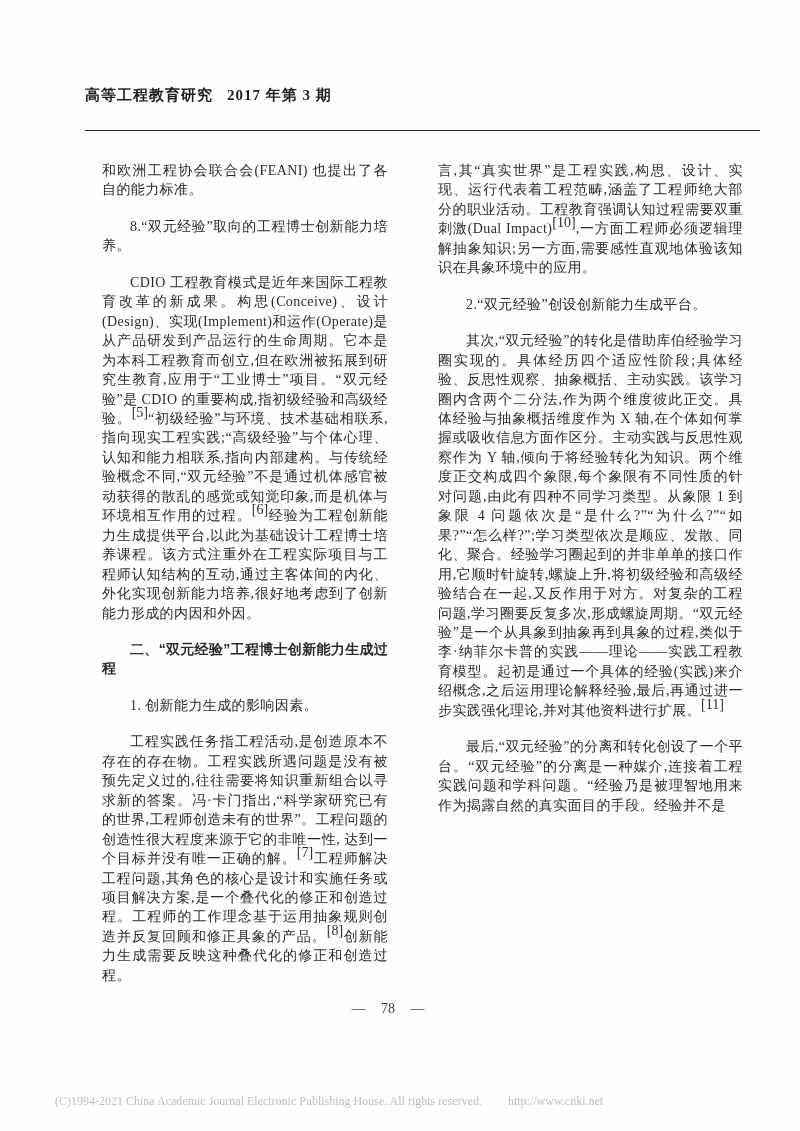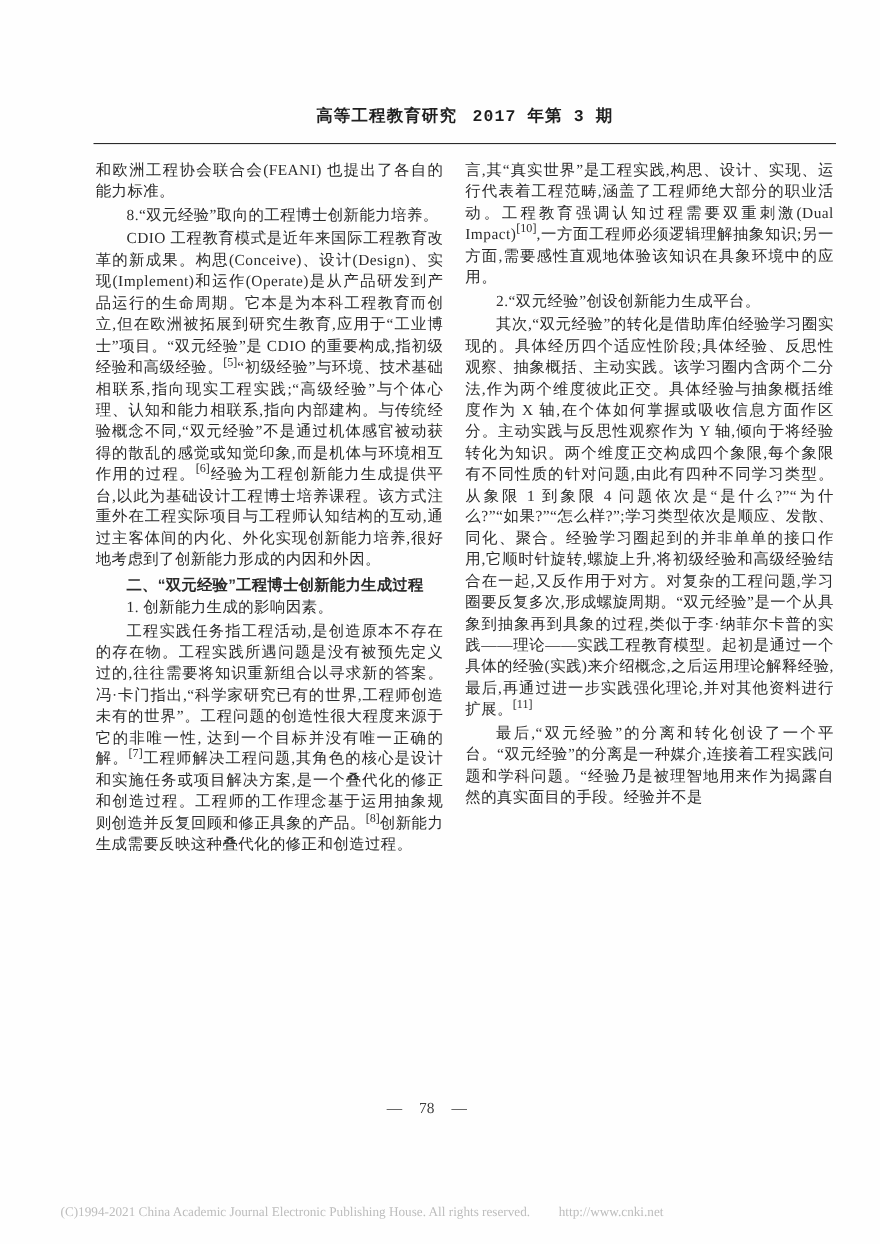--- a/index.html
+++ b/index.html
@@ -10,23 +10,23 @@
   }
   .page {
     position: relative;
     width: 800px; height: 1131px;
     background: #fefefe;
     font-family: "Liberation Serif", "DejaVu Serif", serif;
     color: #2b2b2b;
   }
   .header {
     position: absolute;
-    top: 96px; left: 85px; width: 675px;
-    text-align: center;
-    font-family: Liberation Mono, monospace;
+    top: 86px; left: 85px; width: 675px;
+    text-align: left;
+    font-family: Liberation Serif, serif;
     font-weight: bold;
     font-size: 15px;
     letter-spacing: 1px;
     color: #1f1f1f;
     white-space: nowrap;
   }
   .header .issue { margin-left: 14px; }
   .header-rule {
     position: absolute;
     top: 130px; left: 85px; width: 675px;
@@ -35,36 +35,36 @@
   .body-columns {
     position: absolute;
     top: 144px; left: 85px;
     width: 675px; height: 856px;
     display: flex;
   }
   .col { height: 100%; overflow: hidden; }
   .col-left  { width: 320px; margin-right: 16px; }
   .col-right { width: 339px; }
   .para {
-    margin: 2px;
+    margin: 17px;
     font-size: 14px;
     line-height: 19.45px;
     text-align: justify;
     text-justify: inter-character;
     text-indent: 2em;
     letter-spacing: 0.4px;
   }
   .para.cont { text-indent: 0; }
   .para.heading {
     font-family: "Liberation Sans", "DejaVu Sans", sans-serif;
     font-weight: bold;
     letter-spacing: 0.2px;
   }
   .para sup {
-    font-size: 11px;
+    font-size: 14px;
     line-height: 0;
     vertical-align: super;
     letter-spacing: 0;
   }
   .page-number {
     position: absolute;
     top: 1001px; left: 0; width: 776px;
     text-align: center;
     font-size: 14px;
     color: #3a3a3a;

